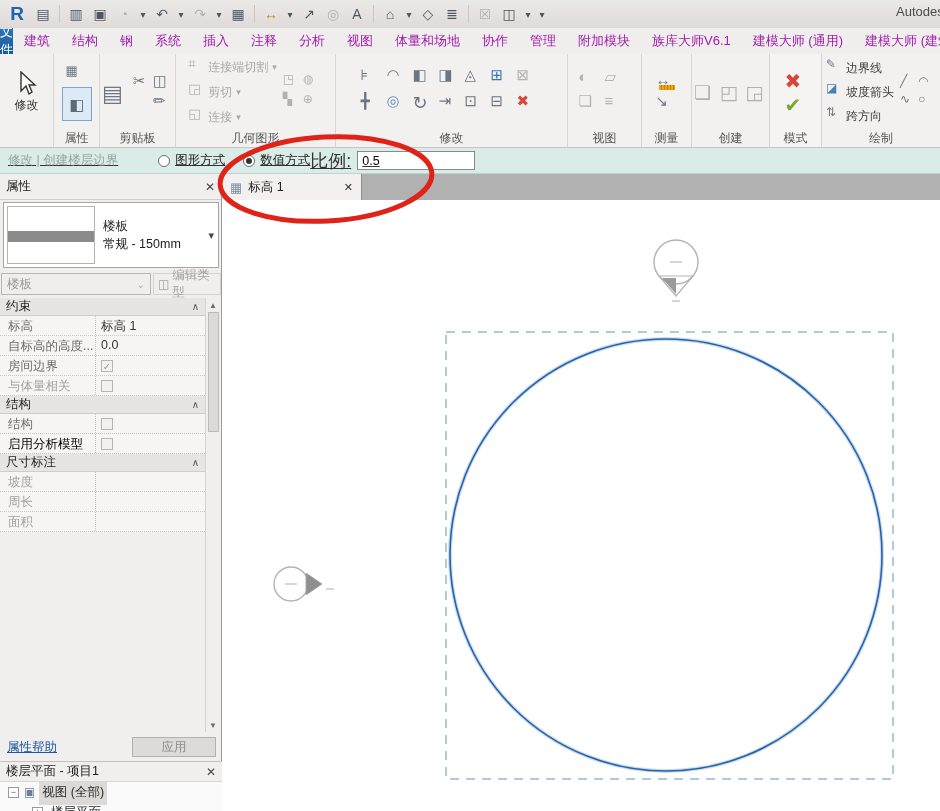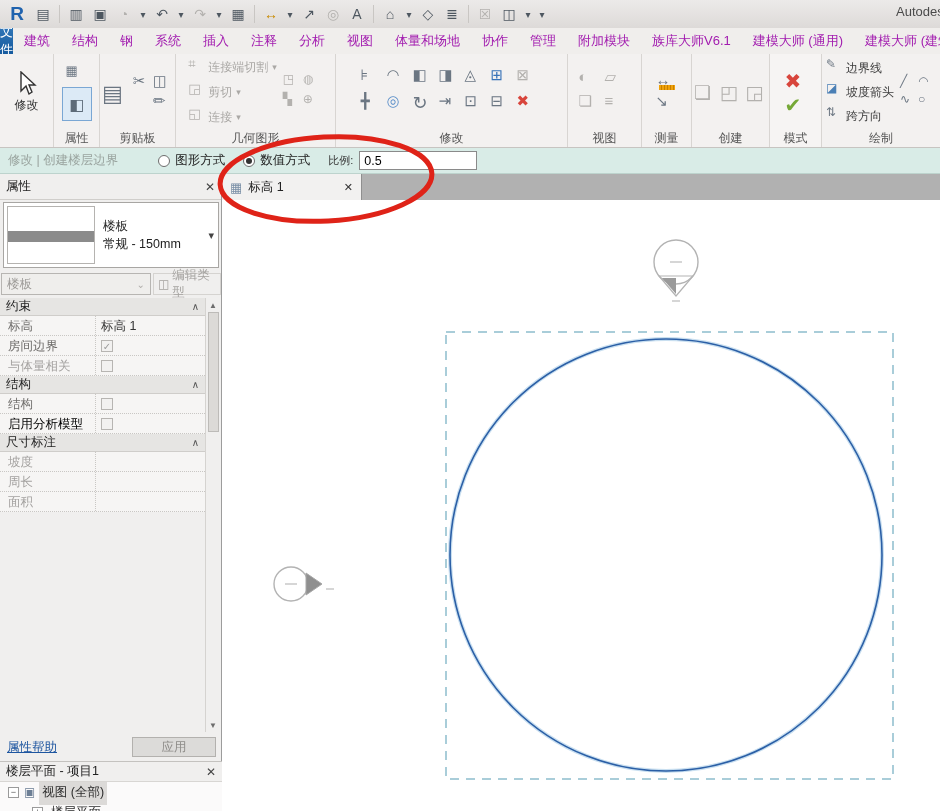--- a/index.html
+++ b/index.html
@@ -47,21 +47,21 @@
   .geo-row { display:flex; align-items:center; gap:4px; color:#aaa8a5; font-size:12px; white-space:nowrap; }
   .modify-grid { display:grid; grid-template-columns:repeat(7,26px); grid-auto-rows:26px; }
   .mini-grid { display:grid; grid-template-columns:repeat(2,20px); grid-auto-rows:20px; }
   .mode-col { display:flex; flex-direction:column; align-items:center; gap:2px; }
   .draw-btns { display:flex; flex-direction:column; gap:2px; }
   .draw-btn { display:flex; align-items:center; gap:4px; font-size:12px; color:#3c3c3c; white-space:nowrap; }
   .rulerbar { width:16px; height:5px; background:repeating-linear-gradient(90deg,#f0a30a 0 2px,#c97f00 2px 3px); }
 
   
   .optionsbar { position:absolute; left:0; top:148px; width:940px; height:26px;
-    background:#d9ece7; border-bottom:1px solid #bdd3cd; display:flex; align-items:center; }
+    background:#d9ece7; border-bottom:1px solid #bdd3cd; display:flex; align-items:center;text-decoration:underline; }
   .ctx-label { color:#9aa49f; margin-left:8px; font-size:12.5px; white-space:nowrap; }
   .radio { width:12px; height:12px; border:1px solid #6d6d6d; border-radius:50%; background:#fff;
     display:inline-flex; align-items:center; justify-content:center; }
   .radio.on::after { content:""; width:6px; height:6px; border-radius:50%; background:#333; }
   .opt-group { display:flex; align-items:center; gap:5px; font-size:12.5px; color:#222; }
   .scale-input { width:118px; height:19px; background:#fff; border:1px solid #8a8a8a;
     font-size:12.5px; padding:1px 4px; font-family:inherit; }
 
   
   .leftpanel { position:absolute; left:0; top:174px; width:222px; height:637px; background:#f0efee;
@@ -336,21 +336,21 @@
 <div class="optionsbar">
   <span class="ctx-label">修改 | 创建楼层边界</span>
   <div class="opt-group" style="margin-left:40px">
     <span class="radio"></span>
     <span>图形方式</span>
   </div>
   <div class="opt-group" style="margin-left:18px">
     <span class="radio on"></span>
     <span>数值方式</span>
   </div>
-  <span style="margin-left:18px;font-size:11px">比例:</span>
+  <span style="font-size:18px">比例:</span>
   <input class="scale-input" style="margin-left: 6px;" value="0.5">
 </div>
 
 <div class="leftpanel">
 
   <div class="pal-header">
     <span>属性</span>
     <span class="x">✕</span>
   </div>
 
@@ -377,20 +377,24 @@
   </div>
 
   <div class="grid">
     <div class="sec">
       <span>约束</span>
       <span class="chev">∧</span>
     </div>
     <div class="prow">
       <div class="pl">标高</div>
       <div class="pv">标高 1</div>
+    </div>
+    <div class="prow">
+      <div class="pl">自标高的高度...</div>
+      <div class="pv">0.0</div>
     </div>
     <div class="prow">
       <div class="pl">房间边界</div>
       <div class="pv"><span class="cb">✓</span></div>
     </div>
     <div class="prow">
       <div class="pl" style="color:#a4a2a0">与体量相关</div>
       <div class="pv"><span class="cb"></span></div>
     </div>
     <div class="sec">

